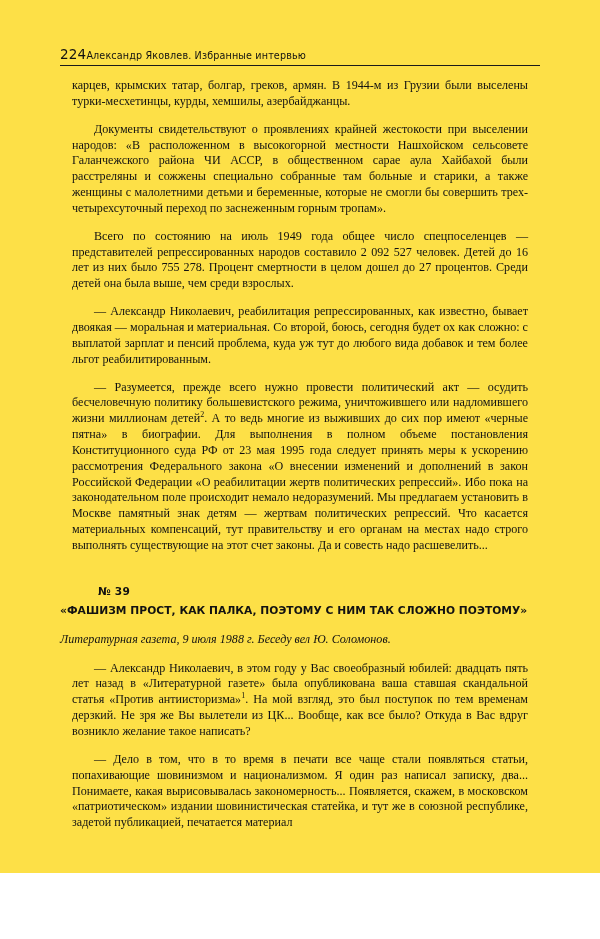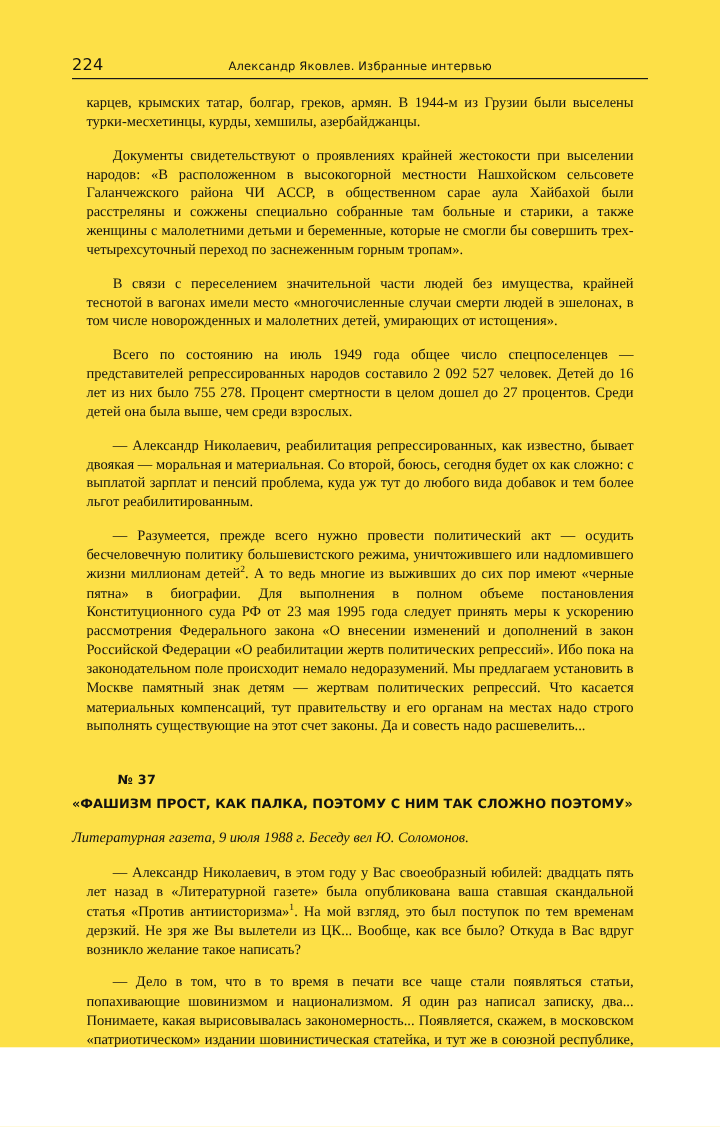--- a/index.html
+++ b/index.html
@@ -31,21 +31,21 @@
     font-family: "DejaVu Sans", "Liberation Sans", sans-serif;
   }
   .runhead .folio {
     font-size: 13.5px;
     letter-spacing: 0.2px;
     color: #111;
     white-space: nowrap;
   }
   .runhead .runtitle {
     flex: 1;
-    text-align: center;
+    text-align: left;
     font-size: 9.6px;
     letter-spacing: 0.15px;
     color: #111;
     white-space: nowrap;
     padding-right: 26px;
   }
   .rule {
     width: 480px;
     height: 1px;
     background: #1a1a1a;
@@ -114,28 +114,27 @@
 
     <div class="runhead">
       <span class="folio">224</span>
       <span class="runtitle">Александр Яковлев. Избранные интервью</span>
     </div>
     <div class="rule"></div>
 
     <div class="body">
       <p class="noindent">карцев, крымских татар, болгар, греков, армян. В 1944-м из Грузии были выселены турки-месхетинцы, курды, хемшилы, азербайджанцы.</p>
       <p>Документы свидетельствуют о проявлениях крайней жестокости при выселении народов: «В расположенном в высокогорной местности Нашхойском сельсовете Галанчежского района ЧИ АССР, в общественном сарае аула Хайбахой были расстреляны и сожжены специально собранные там больные и старики, а также женщины с малолетними детьми и беременные, которые не смогли бы совершить трех-четырехсуточный переход по заснеженным горным тропам».</p>
-      <p>В связи с переселением значительной части людей без имущества, крайней теснотой в вагонах имели место «многочисленные случаи смерти людей в эшелонах, в том числе новорожденных и малолетних детей, умирающих от истощения».</p>
       <p>Всего по состоянию на июль 1949 года общее число спецпоселенцев — представителей репрессированных народов составило 2 092 527 человек. Детей до 16 лет из них было 755 278. Процент смертности в целом дошел до 27 процентов. Среди детей она была выше, чем среди взрослых.</p>
       <p class="ital">— Александр Николаевич, реабилитация репрессированных, как известно, бывает двоякая — моральная и материальная. Со второй, боюсь, сегодня будет ох как сложно: с выплатой зарплат и пенсий проблема, куда уж тут до любого вида добавок и тем более льгот реабилитированным.</p>
       <p><span>— Разумеется, прежде всего нужно провести политический акт — осудить бесчеловечную политику большевистского режима, уничтожившего или надломившего жизни миллионам детей</span><sup>2</sup><span>. А то ведь многие из выживших до сих пор имеют «черные пятна» в биографии. Для выполнения в полном объеме постановления Конституционного суда РФ от 23 мая 1995 года следует принять меры к ускорению рассмотрения Федерального закона «О внесении изменений и дополнений в закон Российской Федерации «О реабилитации жертв политических репрессий». Ибо пока на законодательном поле происходит немало недоразумений. Мы предлагаем установить в Москве памятный знак детям — жертвам политических репрессий. Что касается материальных компенсаций, тут правительству и его органам на местах надо строго выполнять существующие на этот счет законы. Да и совесть надо расшевелить...</span></p>
     </div>
 
     <div class="section">
-      <div class="num">№ 37</div>
+      <div class="num">№ 39</div>
       <div class="title">«ФАШИЗМ ПРОСТ, КАК ПАЛКА, ПОЭТОМУ С НИМ ТАК СЛОЖНО ПОЭТОМУ»</div>
     </div>
     <div class="byline">Литературная газета, 9 июля 1988 г. Беседу вел Ю. Соломонов.</div>
 
     <div class="body after-head">
       <p class="ital"><span>— Александр Николаевич, в этом году у Вас своеобразный юбилей: двадцать пять лет назад в «Литературной газете» была опубликована ваша ставшая скандальной статья «Против антиисторизма»</span><sup>1</sup><span>. На мой взгляд, это был поступок по тем временам дерзкий. Не зря же Вы вылетели из ЦК... Вообще, как все было? Откуда в Вас вдруг возникло желание такое написать?</span></p>
       <p>— Дело в том, что в то время в печати все чаще стали появляться статьи, попахивающие шовинизмом и национализмом. Я один раз написал записку, два... Понимаете, какая вырисовывалась закономерность... Появляется, скажем, в московском «патриотическом» издании шовинистическая статейка, и тут же в союзной республике, задетой публикацией, печатается материал</p>
     </div>
 
   </div>

